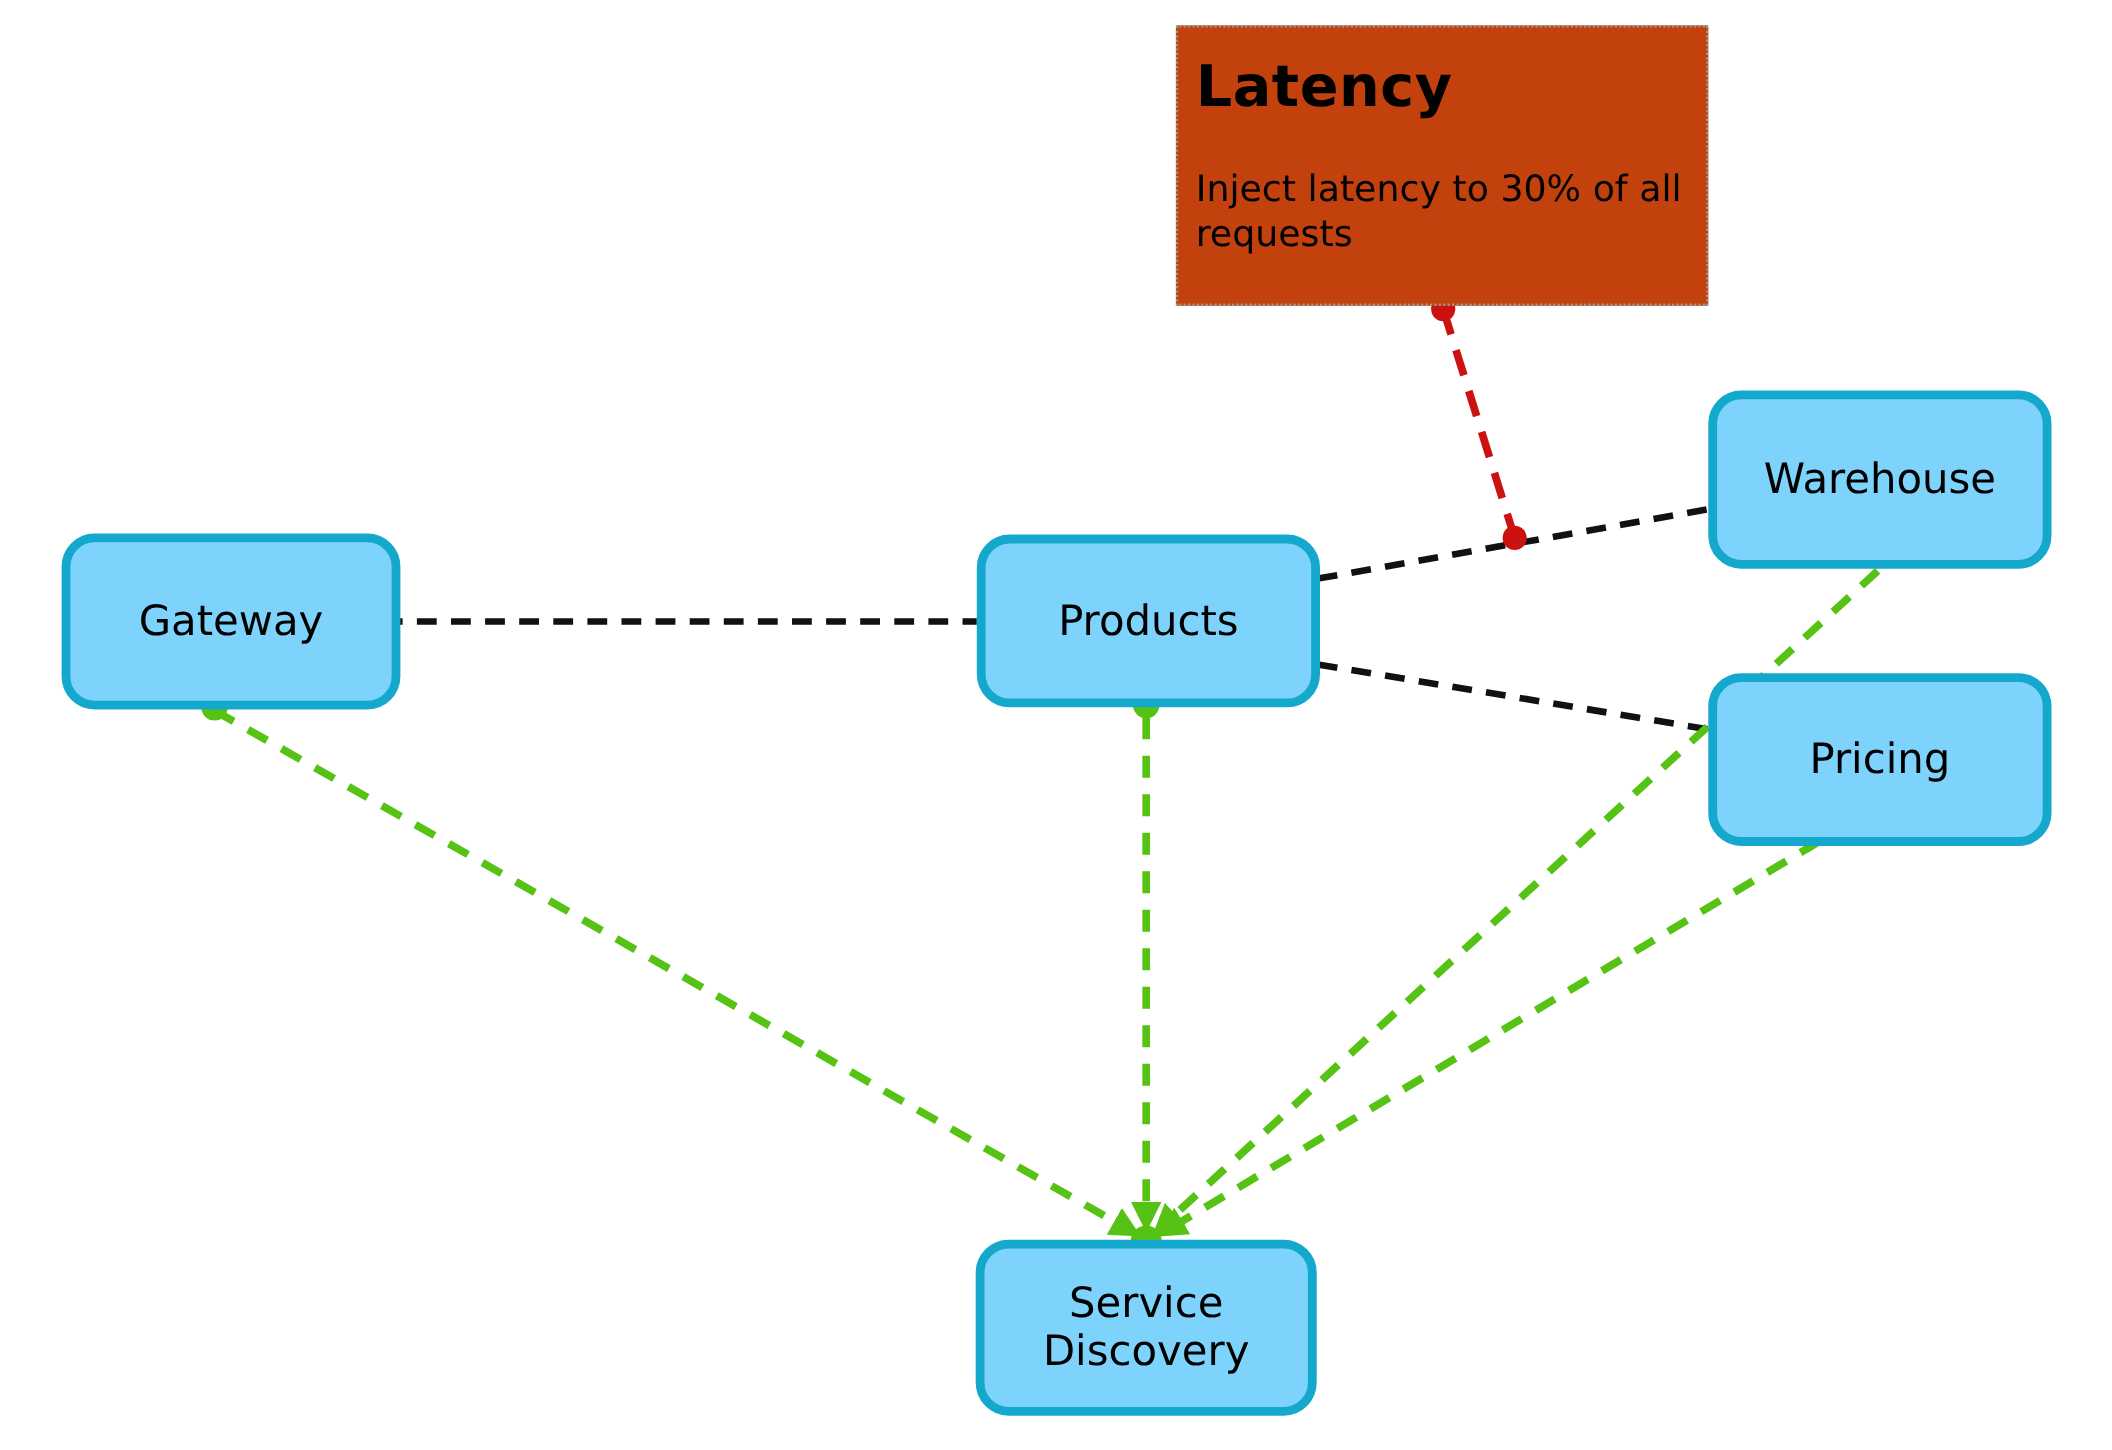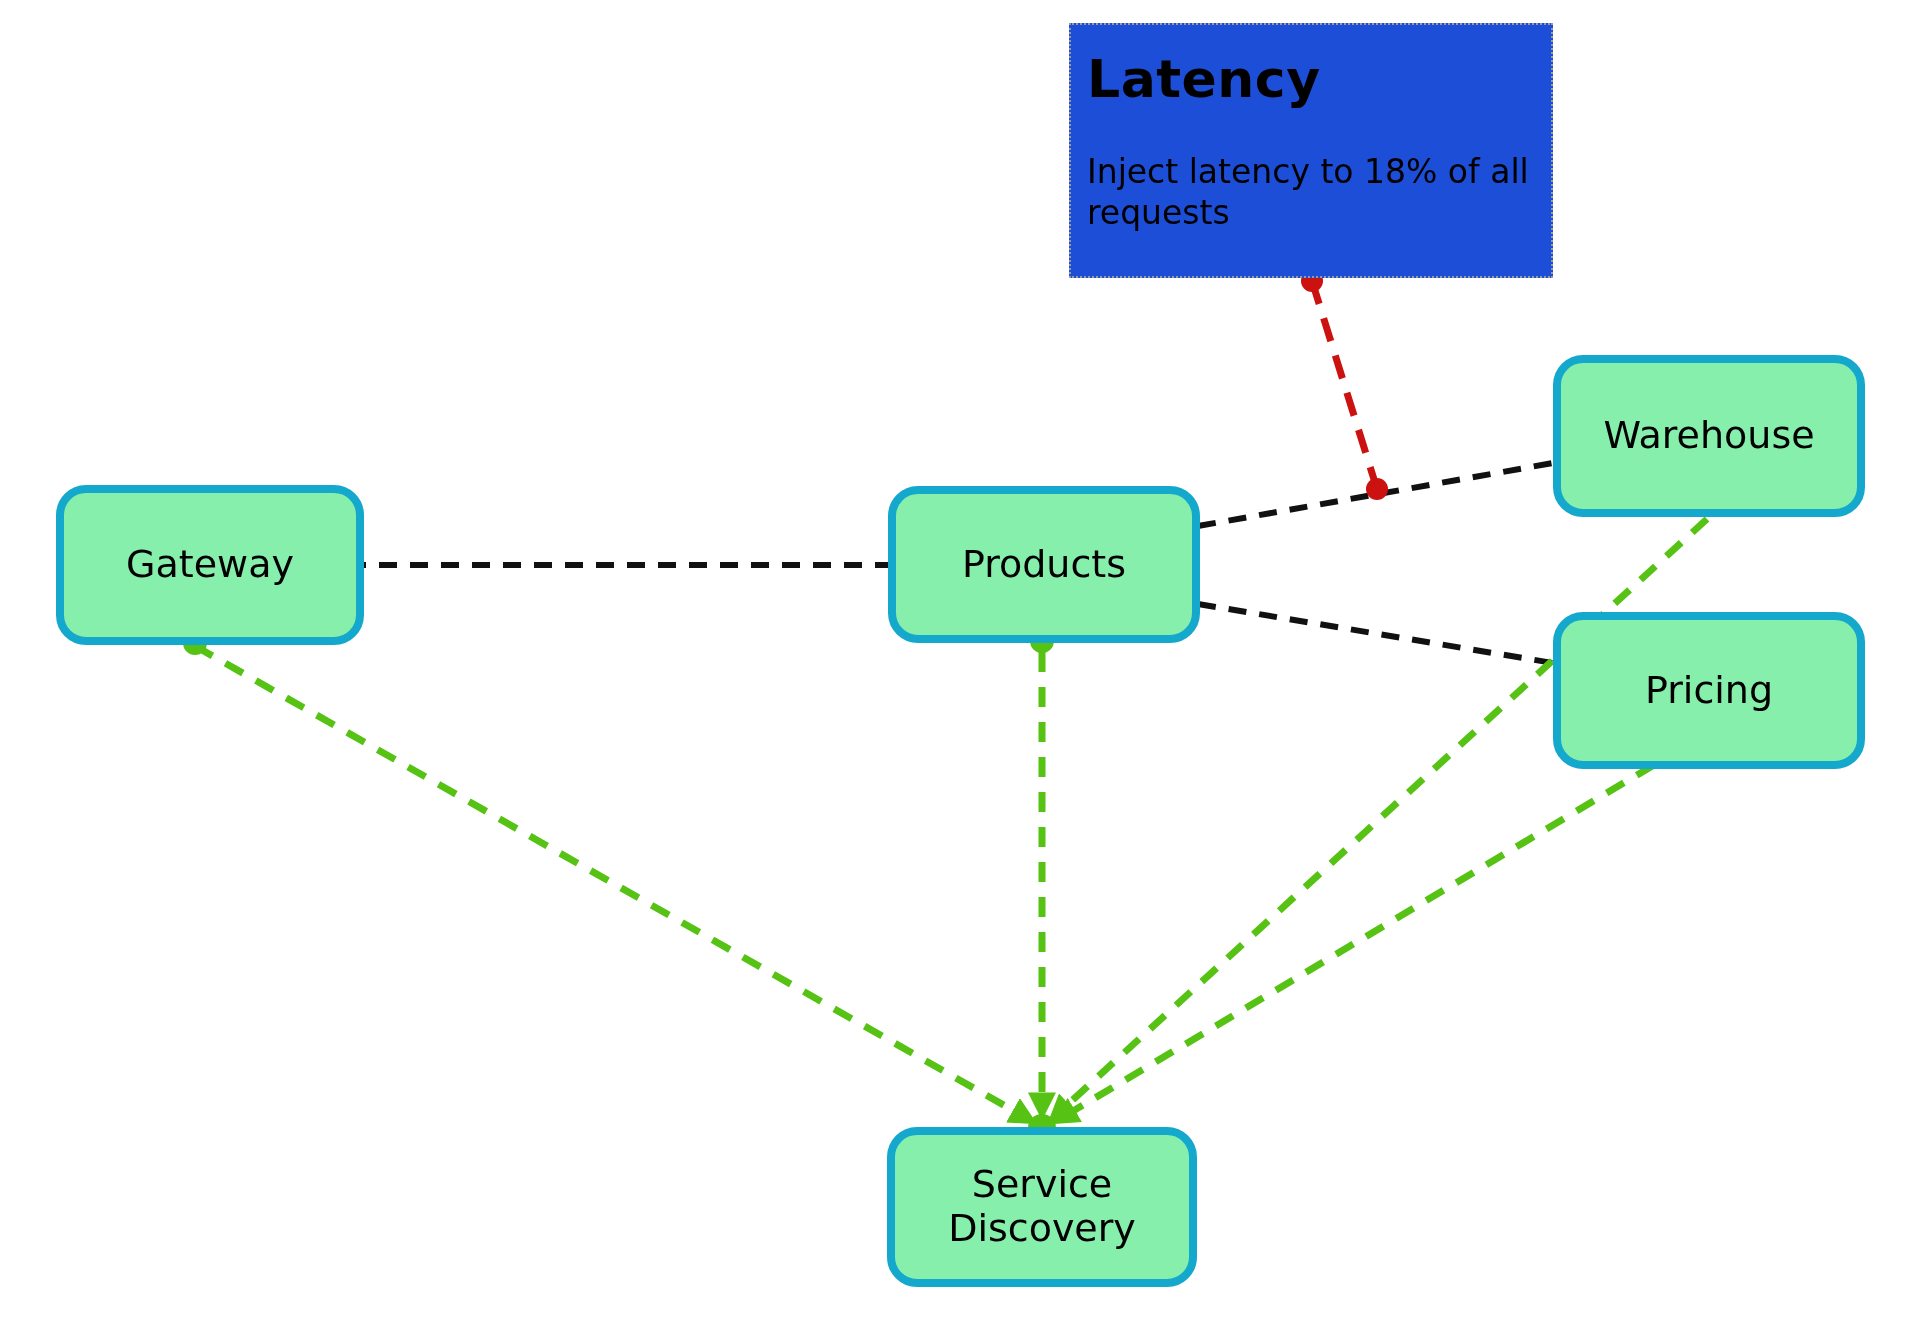--- a/index.html
+++ b/index.html
@@ -15,41 +15,41 @@
     background:#ffffff;
     overflow:hidden;
   }
   #edges-layer{
     position:absolute;left:0;top:0;width:1920px;height:1318px;
     display:block;
   }
   .node{
     position:absolute;
     box-sizing:border-box;
-    background:#86efac;
+    background:#7dd3fc;
     border:8px solid var(--node-border);
     border-radius:30px;
     display:flex;align-items:center;justify-content:center;
     text-align:center;
     font-size:38px;
     line-height:1.15;
     color:var(--text);
   }
   #node-gateway{left:56px;top:485px;width:308px;height:160px;}
   #node-products{left:888px;top:486px;width:312px;height:157px;}
   #node-warehouse{left:1553px;top:355px;width:312px;height:162px;}
   #node-pricing{left:1553px;top:612px;width:312px;height:157px;}
   #node-service-discovery{left:887px;top:1127px;width:310px;height:160px;padding:0 34px;}
   .note{
     position:absolute;
     left:1069px;top:23px;width:484px;height:255px;
     box-sizing:border-box;
     border:2px dotted var(--note-border);
     padding:24px 14px 0 16px;
-    background:#1d4ed8;
+    background:#c2410c;
   }
   .note-title{
     margin:0 0 42px 0;
     font-size:52px;
     font-weight:bold;
     letter-spacing:0.5px;
   }
   .note-body{
     margin:0;
     font-size:33px;
@@ -101,16 +101,16 @@
   <div class="node" id="node-pricing">
     <span>Pricing</span>
   </div>
 
   <div class="node" id="node-service-discovery">
     <span>Service Discovery</span>
   </div>
 
   <div class="note" id="latency-note">
     <h2 class="note-title">Latency</h2>
-    <p class="note-body">Inject latency to 18% of all requests</p>
+    <p class="note-body">Inject latency to 30% of all requests</p>
   </div>
 
 </div>
 
 </body></html>

